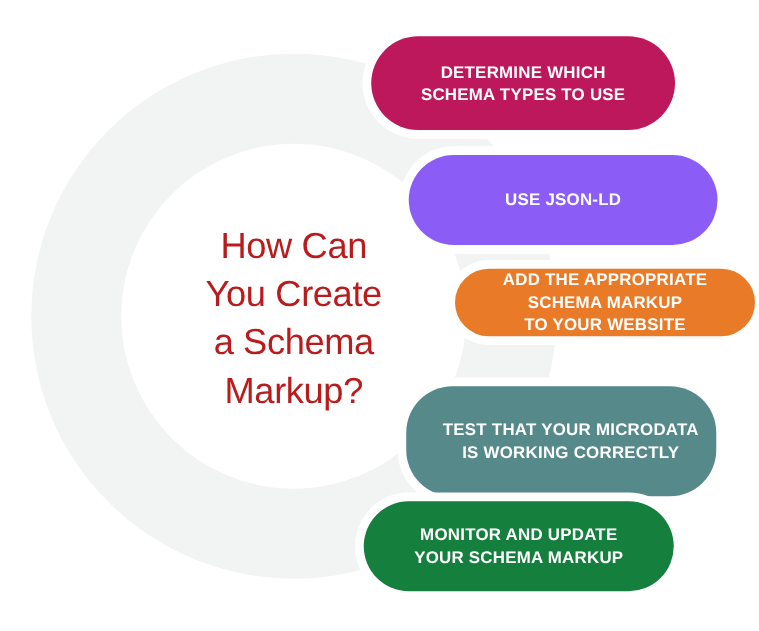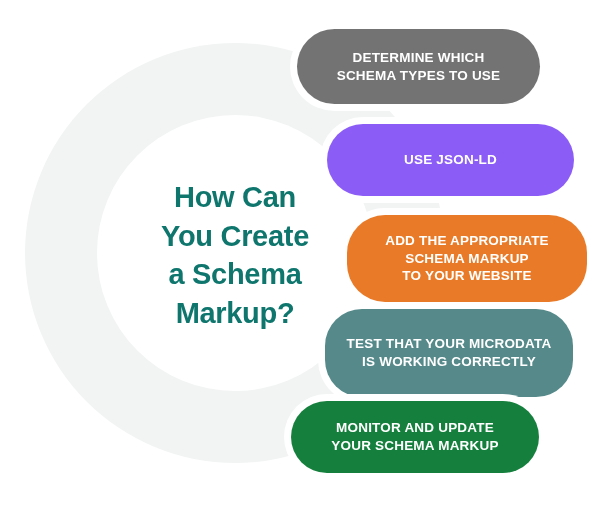--- a/index.html
+++ b/index.html
@@ -47,24 +47,24 @@
     background: #ffffff;
   }
 
   
   .heading {
     position: absolute;
     left: 112px;
     top: 178px;
     width: 246px;
     text-align: center;
-    color: #0f766e;
+    color: #b91c1c;
     font-size: 29px;
     line-height: 1.33;
-    font-weight: bold;
+    font-weight: normal;
     letter-spacing: -0.3px;
     white-space: pre-line;
   }
 
   
   .pill {
     position: absolute;
     display: flex;
     align-items: center;
     justify-content: center;
@@ -76,36 +76,37 @@
     letter-spacing: 0.2px;
     white-space: pre-line;
     box-sizing: border-box;
     
     box-shadow: 0 0 0 7px #ffffff;
   }
 
   .pill-1 {
     left: 297px;  top: 29px;   width: 243px; height: 75px;
     border-radius: 38px;
-    background: #737373;
+    background: #be185d;
   }
   .pill-2 {
     left: 327px;  top: 124px;  width: 247px; height: 72px;
     border-radius: 36px;
     background: #8b5cf6;
   }
   .pill-3 {
-    left: 347px;  top: 215px;  width: 240px; height: 87px;
+    left: 364px;  top: 215px;  width: 240px; height: 54px;
     border-radius: 38px;
     background: #e97b28;
   }
   .pill-4 {
     left: 325px;  top: 309px;  width: 248px; height: 88px;
     border-radius: 37px;
     background: #55898a;
+    justify-content: flex-end;
   }
   .pill-5 {
     left: 291px;  top: 401px;  width: 248px; height: 72px;
     border-radius: 36px;
     background: #15803d;
   }
 
   .pill-label {
     padding: 0 14px;
   }

